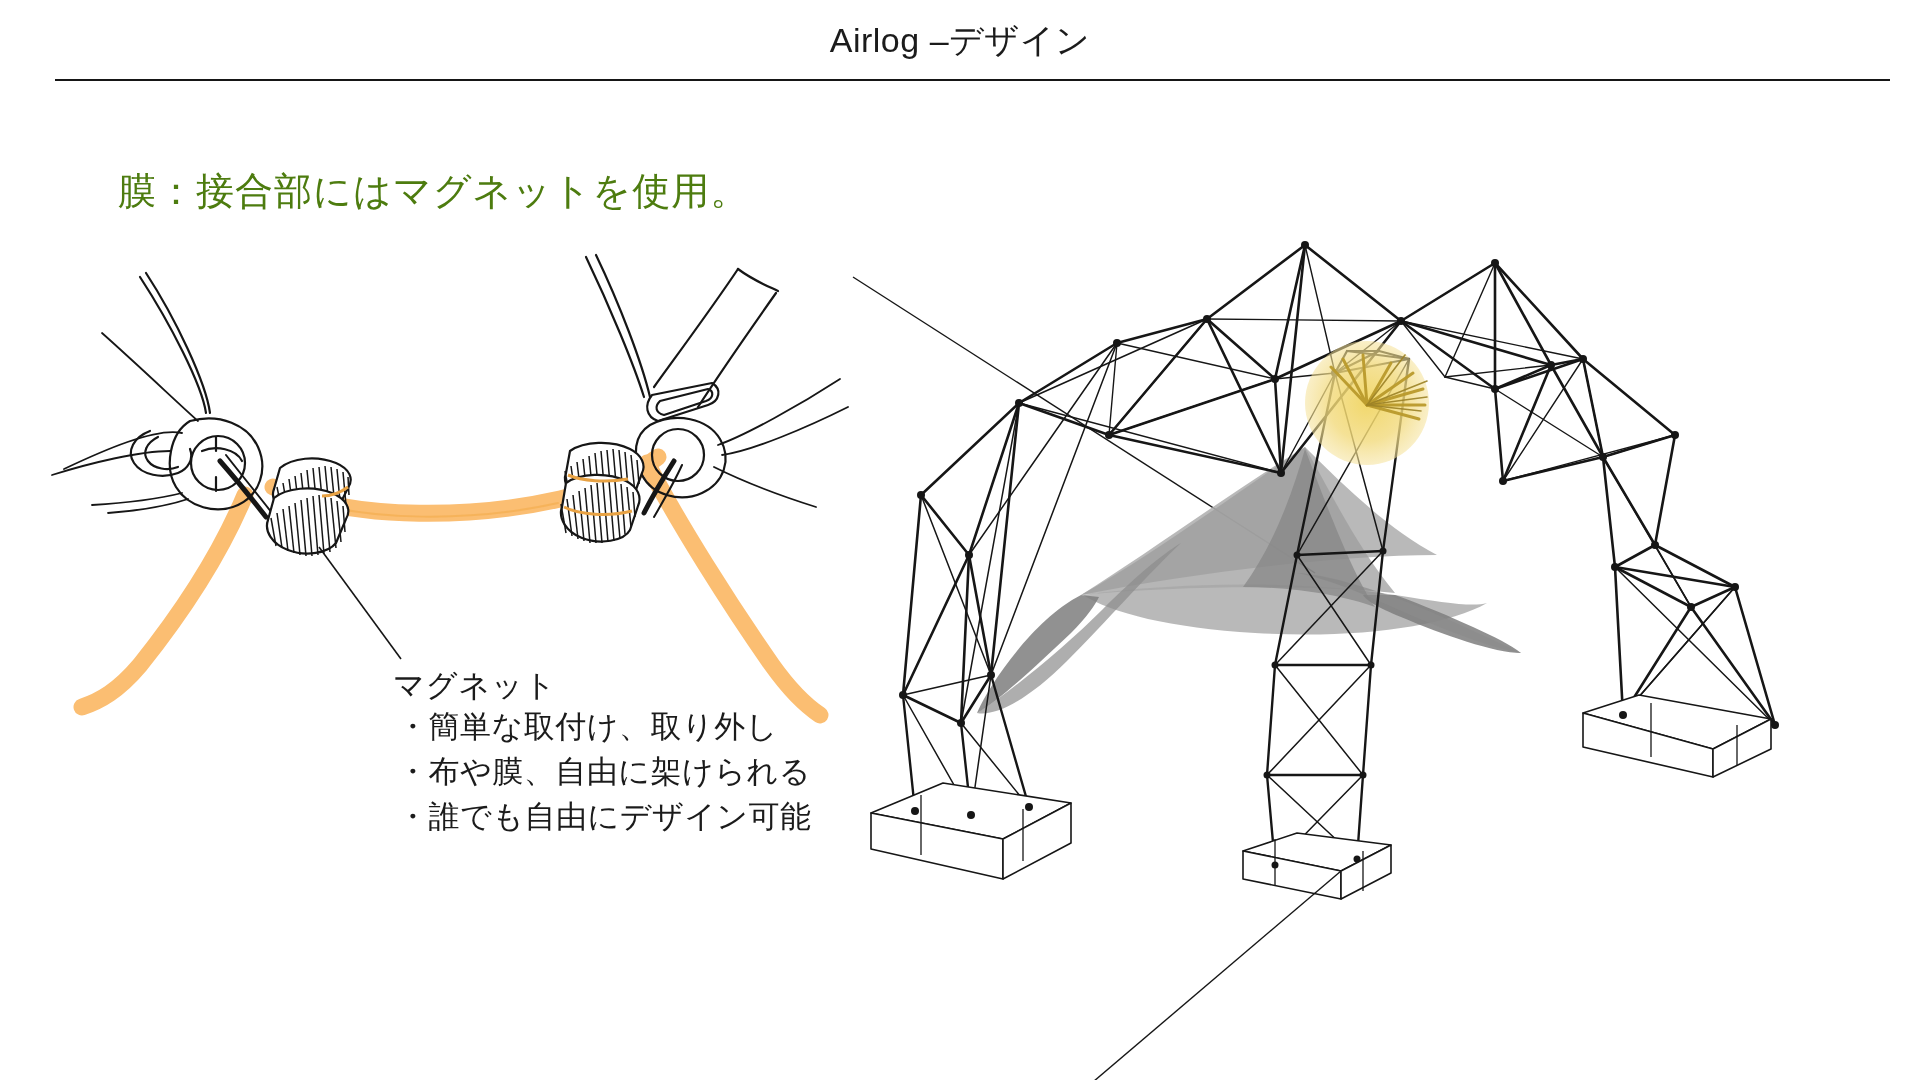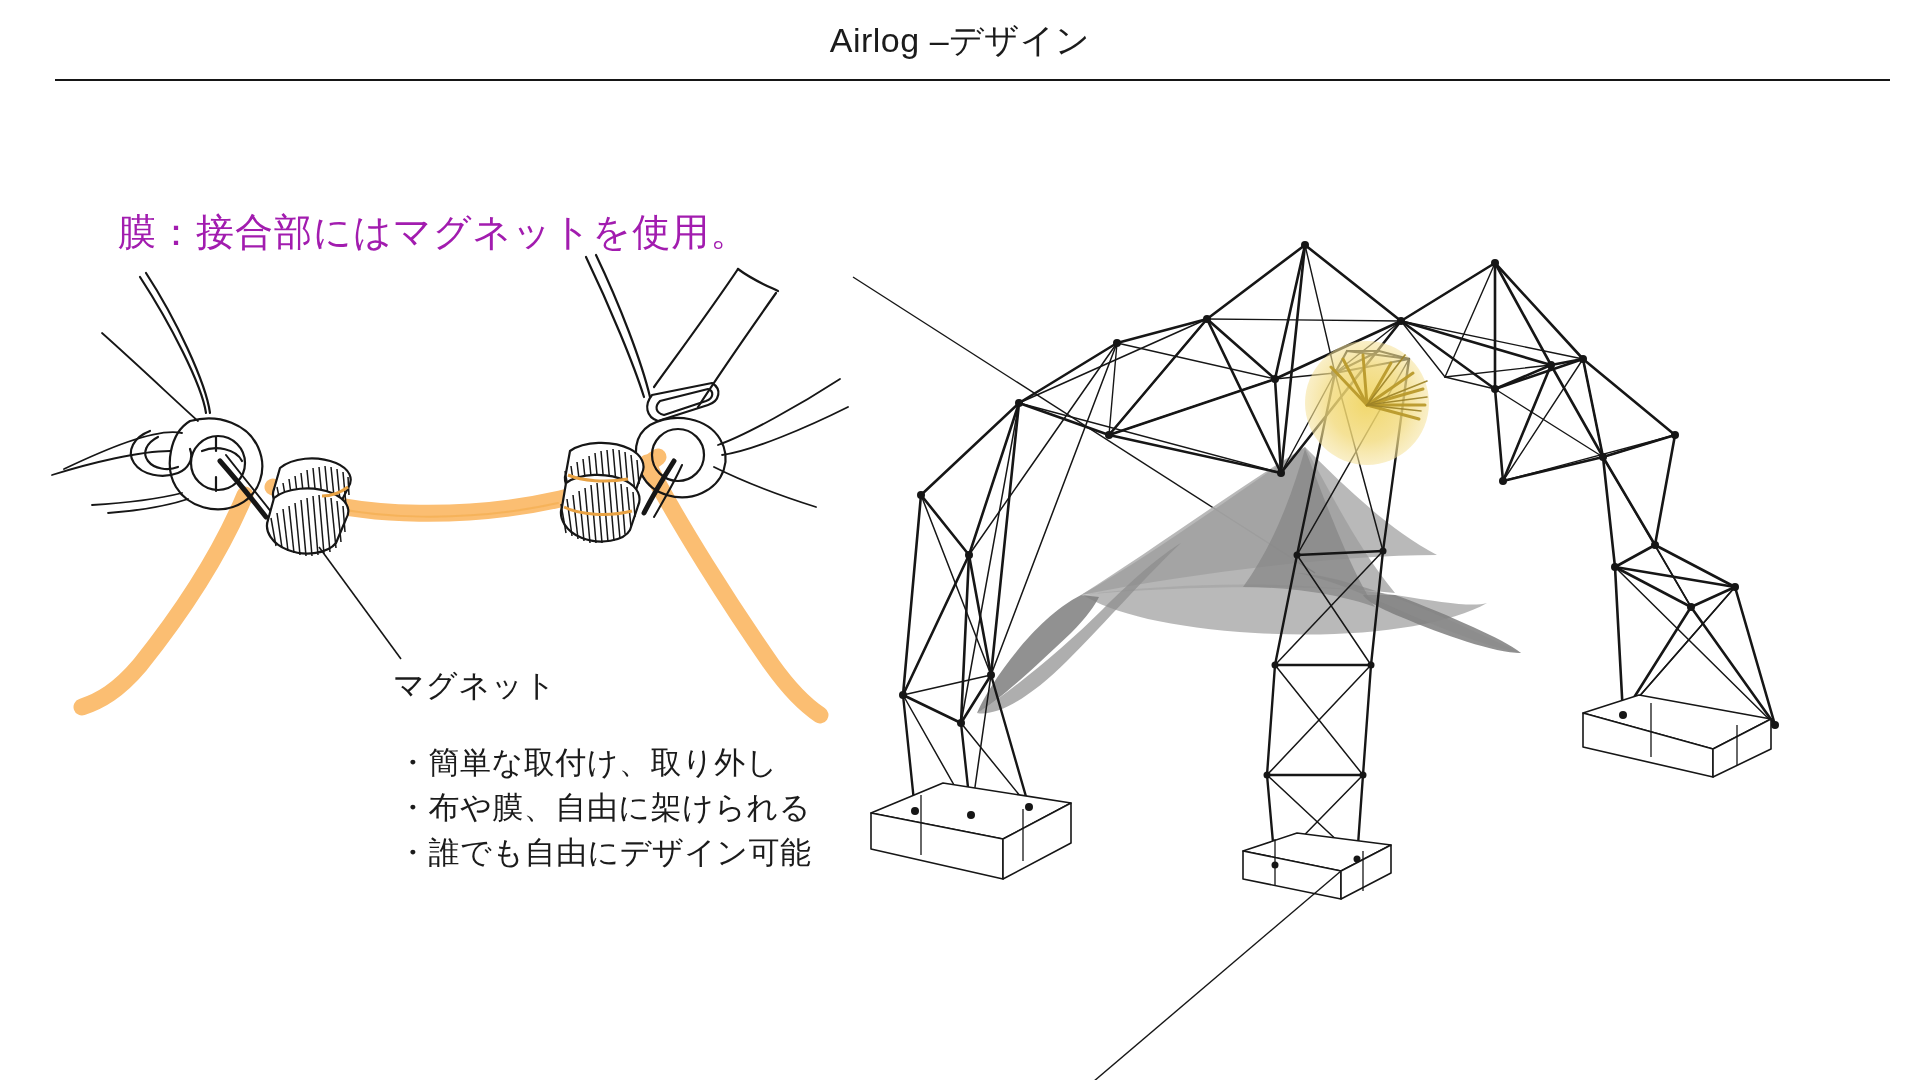--- a/index.html
+++ b/index.html
@@ -35,39 +35,38 @@
     width:1835px; height:0;
     border-top:2px solid #161616;
   }
 
   
   .heading {
     position:absolute;
     left:118px; top:166px;
     font-size:38px;
     font-weight:400;
-    color:#a21caf;
+    color:#4d7c0f;
     letter-spacing:1px;
     white-space:nowrap;
-    margin-top:41px;
   }
 
   
   .magnet-label {
     position:absolute;
     left:393px; top:665px;
     font-size:31px;
     color:#1b1b1b;
     letter-spacing:1px;
     white-space:nowrap;
     font-family:Liberation Serif, serif;
   }
   .bullet-list {
     position:absolute;
-    left:397px; top:740px;
+    left:397px; top:704px;
     font-size:31px;
     line-height:45px;
     color:#1b1b1b;
     letter-spacing:0.5px;
     list-style:none;
   }
   .bullet-list li { white-space:nowrap; }
 
   
   .sketch-left {

